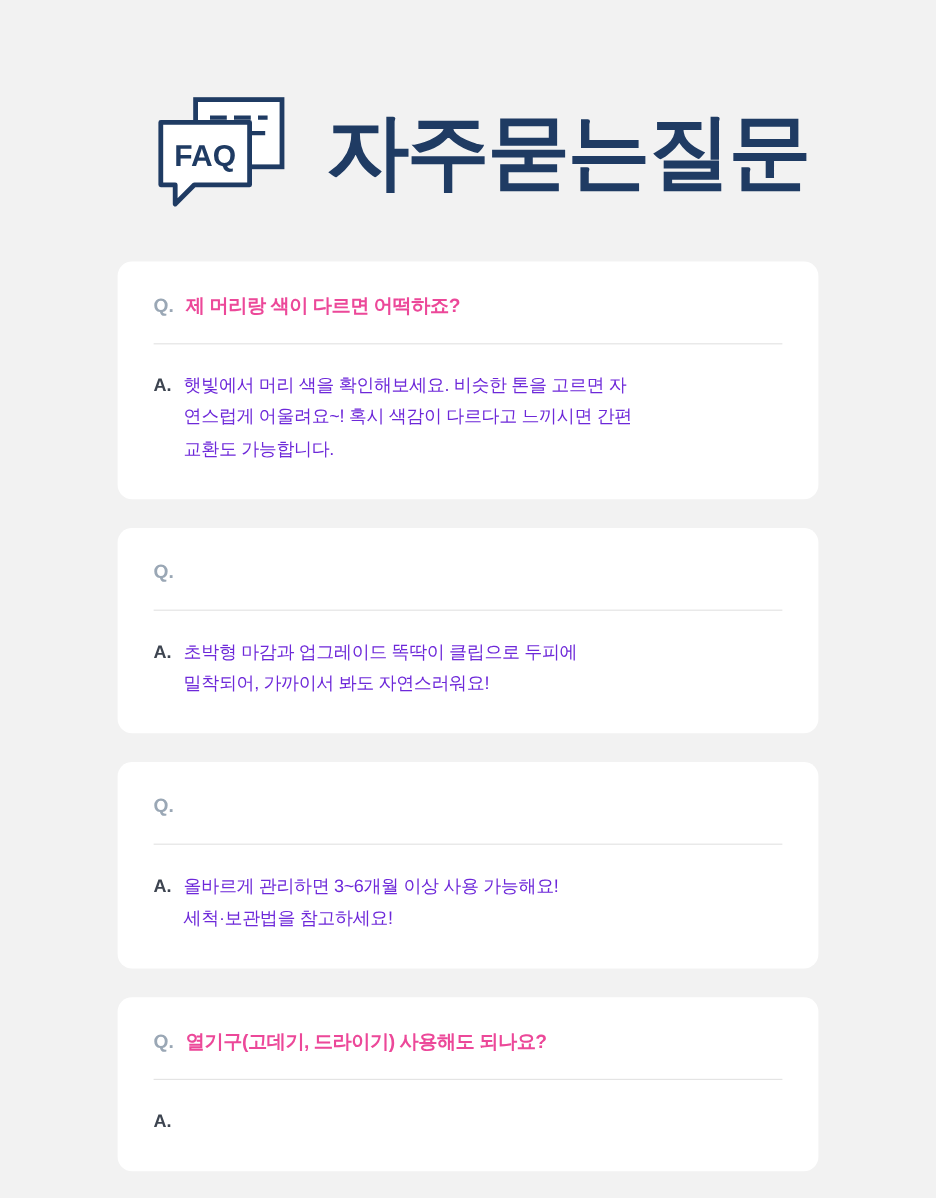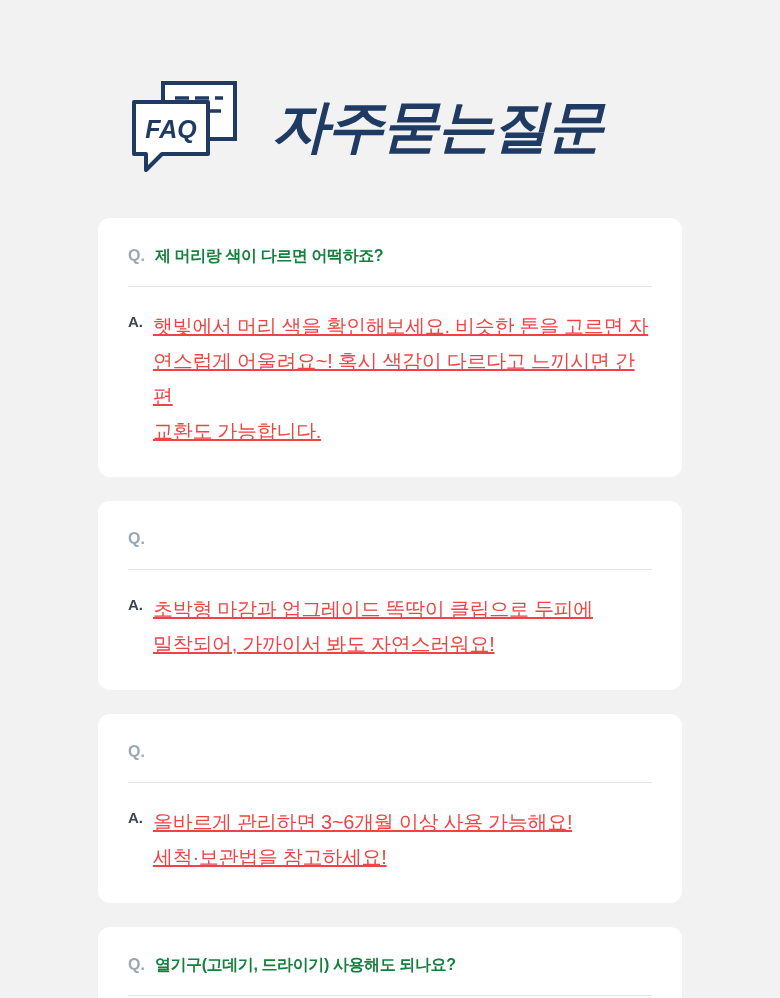--- a/index.html
+++ b/index.html
@@ -16,31 +16,30 @@
     background: #f2f2f2;
     overflow: hidden;
   }
 
   
   .header {
     display: flex;
     align-items: center;
     padding: 78px 0 0 128px;
     gap: 26px;
-    font-style: italic;
   }
   .faq-mark {
     width: 118px;
     height: 96px;
     position: relative;
     flex: 0 0 auto;
   }
   .faq-mark svg { display: block; }
   .header-title {
-    font-size: 57px;
+    font-size: 69px;
     font-weight: 700;
     color: #1f3b63;
     letter-spacing: -2px;
     line-height: 1;
     white-space: nowrap;
   }
 
   
   .cards {
     margin-top: 44px;
@@ -62,47 +61,46 @@
     border-bottom: 1px solid #e4e4e4;
   }
   .q-mark {
     color: #9aa7b5;
     font-size: 16px;
     font-weight: 700;
     line-height: 1.5;
     flex: 0 0 auto;
   }
   .q-text {
-    color: #15803d;
+    color: #ec4899;
     font-size: 16px;
     font-weight: 700;
     line-height: 1.5;
     letter-spacing: -0.4px;
   }
   .a-row {
     display: flex;
     align-items: flex-start;
     gap: 10px;
     padding-top: 22px;
   }
   .a-mark {
     color: #3d4450;
     font-size: 15px;
     font-weight: 700;
     line-height: 1.75;
     flex: 0 0 auto;
   }
   .a-text {
-    color: #ef4444;
-    font-size: 20px;
+    color: #6d28d9;
+    font-size: 15px;
     font-weight: 400;
     line-height: 1.75;
     letter-spacing: -0.3px;
     white-space: pre-line;
-    text-decoration: underline;
   }
 </style>
 </head>
 <body>
 
 <div class="page">
 
   <div class="header">
     <div class="faq-mark">
       <svg width="118" height="96" viewBox="0 0 118 96" xmlns="http://www.w3.org/2000/svg">

